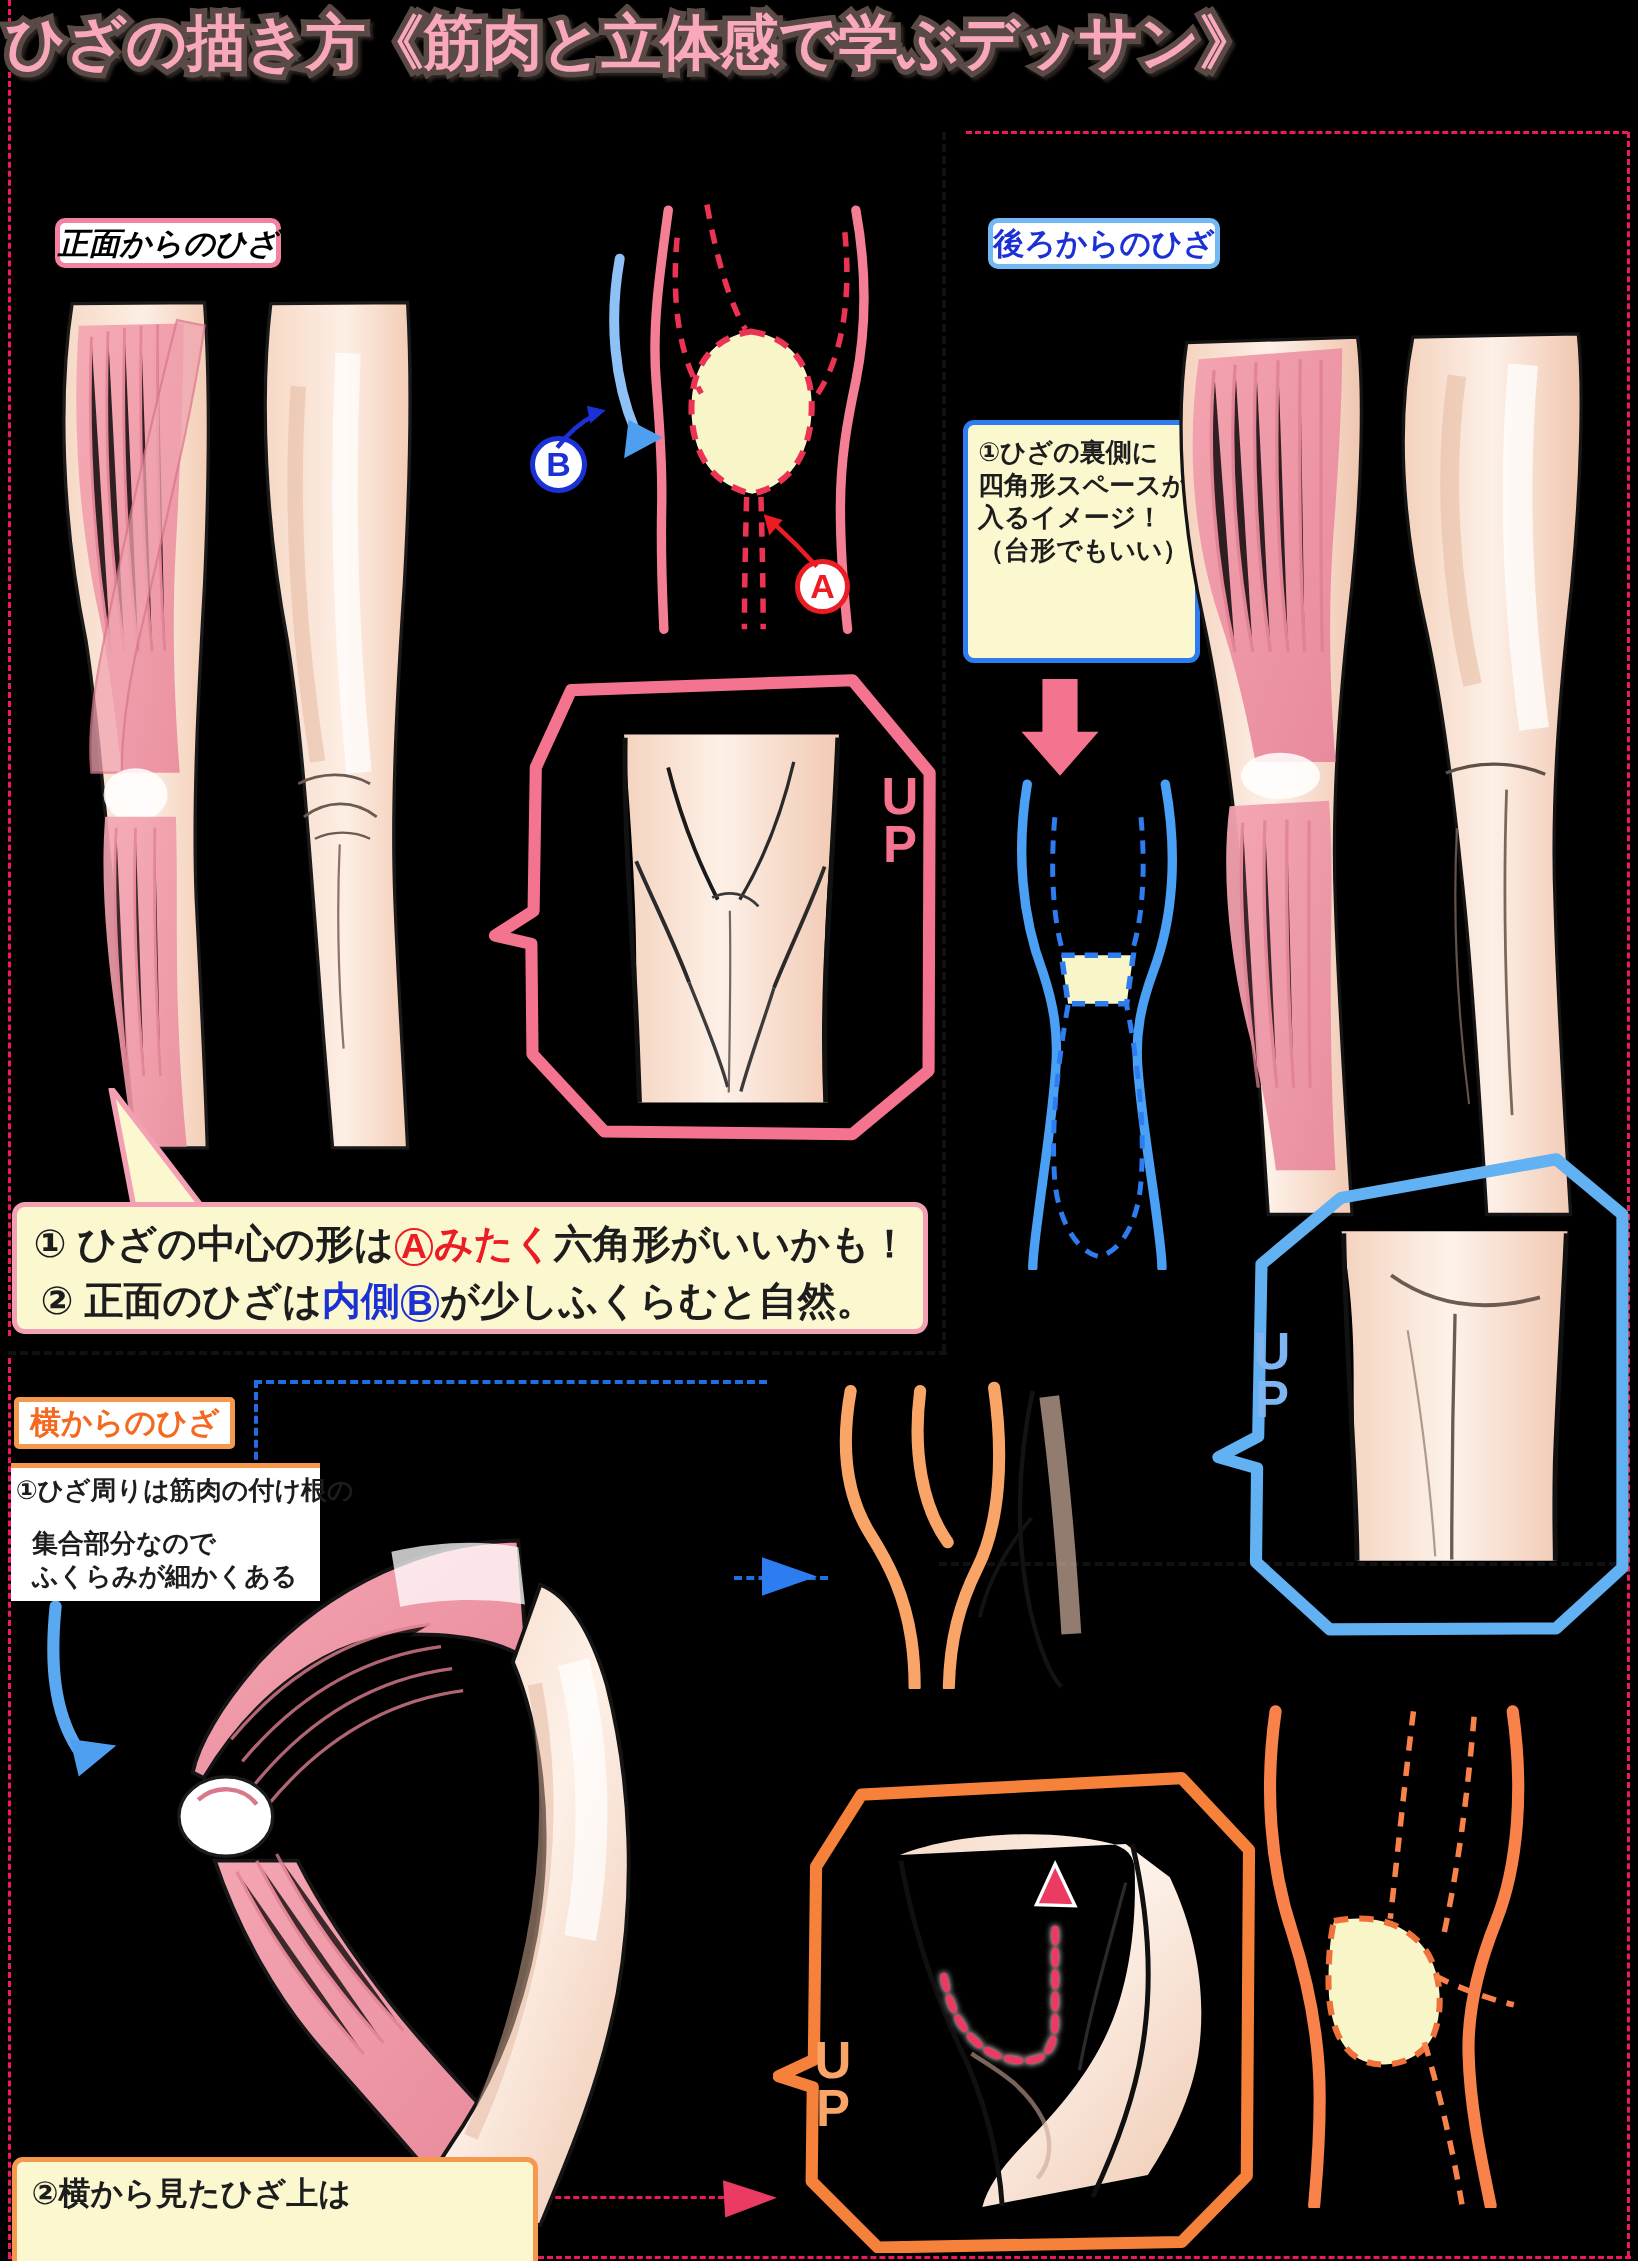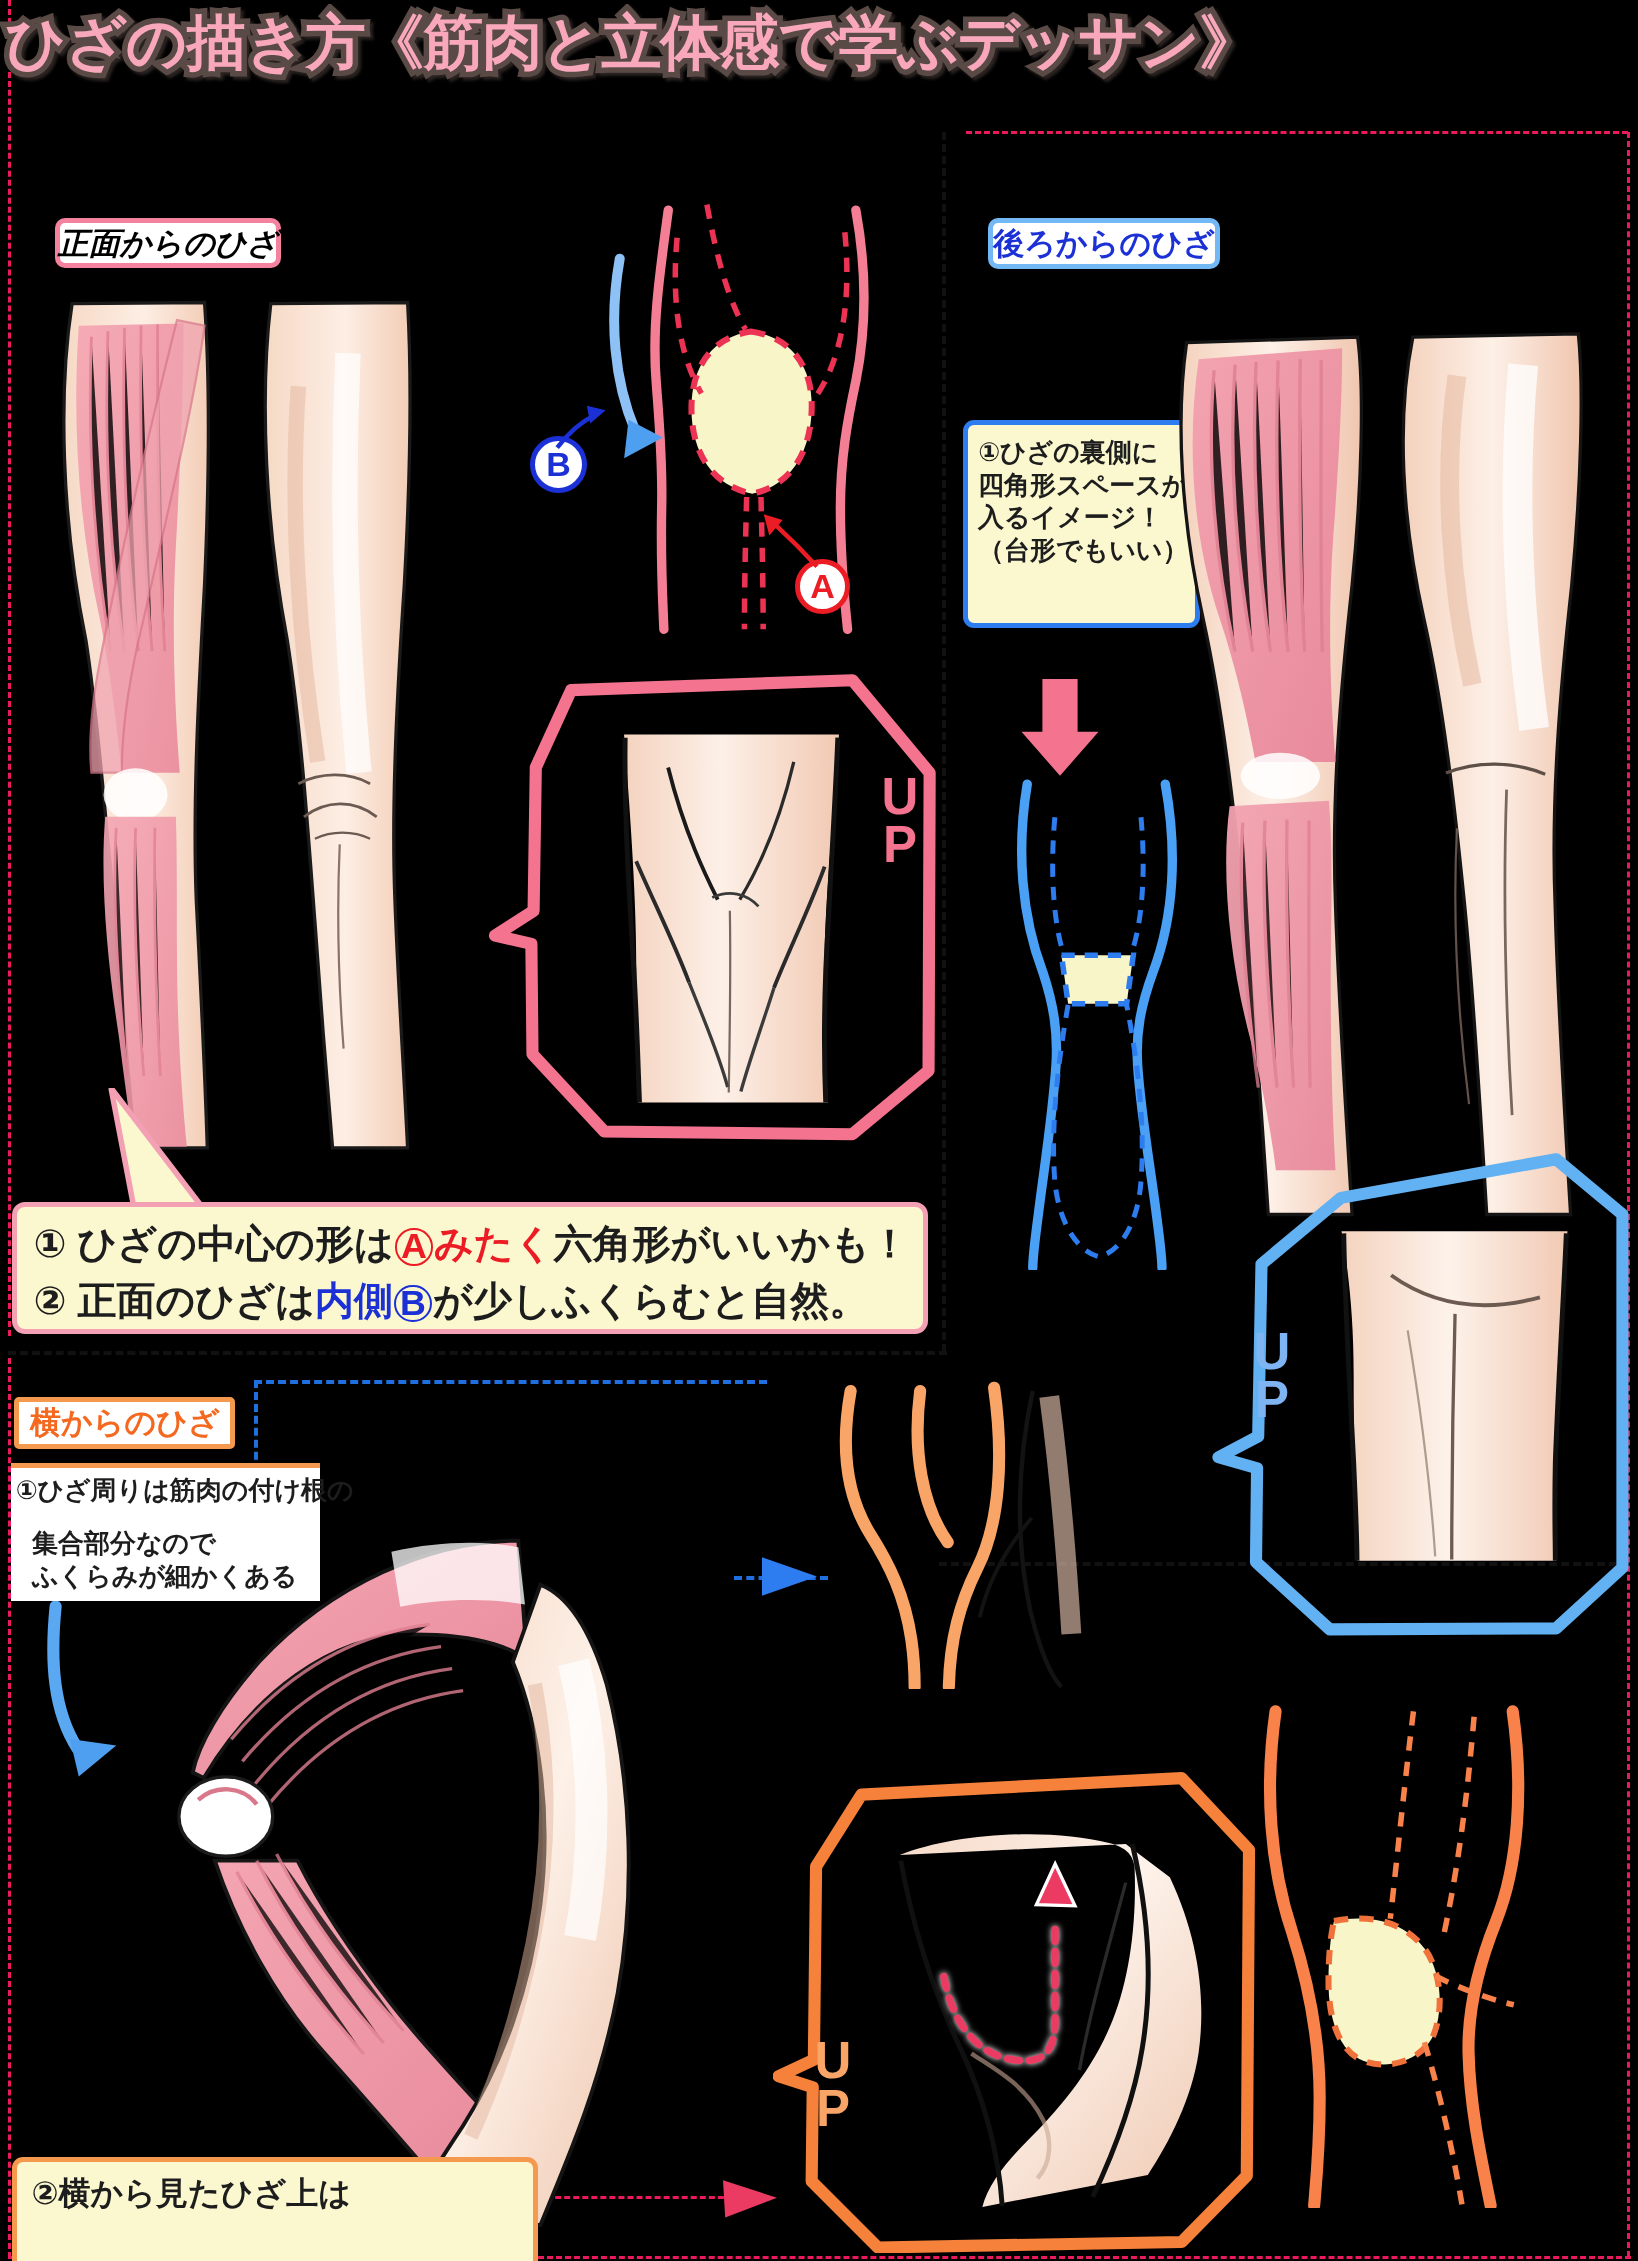--- a/index.html
+++ b/index.html
@@ -265,26 +265,26 @@
 
   <div class="shell" style="left:72px; top:1088px; width:144px; height:132px;">
     <svg viewBox="0 0 260 240" xmlns="http://www.w3.org/2000/svg">
       <polygon points="70,0 250,235 115,235" fill="#fbf8d0" stroke="#f4a0b4" stroke-width="10"></polygon>
     </svg>
   </div>
   <div class="note pink-b note-lg" style="left:12px; top:1202px; width:916px; height:132px; padding:13.2px 16.6px;">
     <span class="ln">
       <span>① ひざの中心の形は</span><span class="circ red">A</span><span class="red">みたく</span><span>六角形がいいかも！</span>
     </span>
-    <span class="ln" style="margin-top:7.7px;">
+    <span class="ln" style="margin-top:7.7px;margin-left:7px;">
       <span>② 正面のひざは</span><span class="blue">内側</span><span class="circ blue">B</span><span>が少しふくらむと自然。</span>
     </span>
   </div>
 
-  <div class="note blue-b note-sm" style="left:963px; top:420px; width:237px; height:208px; padding:11px 10px;">
+  <div class="note blue-b note-sm" style="left:963px; top:420px; width:237px; height:243px; padding:11px 10px;">
     <span class="ln">①ひざの裏側に</span>
     <span class="ln">四角形スペースが</span>
     <span class="ln">入るイメージ！</span>
     <span class="ln">（台形でもいい）</span>
   </div>
 
   <div class="art" style="left:1016px; top:679px; width:88px; height:99px;">
     <svg viewBox="0 0 160 180" xmlns="http://www.w3.org/2000/svg">
       <polygon points="48,0 112,0 112,96 150,96 80,176 10,96 48,96" fill="#f4738e"></polygon>
     </svg>

